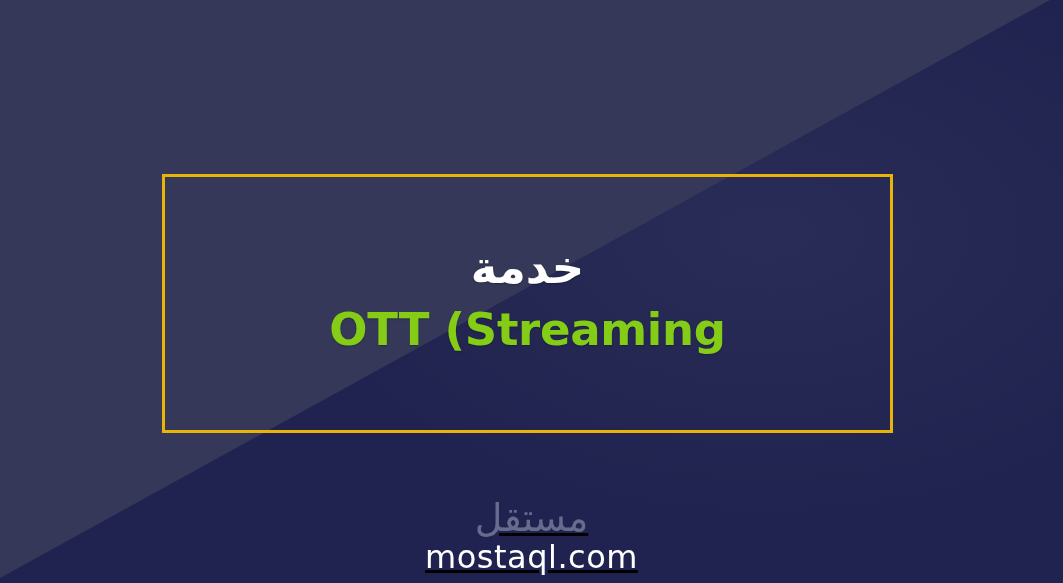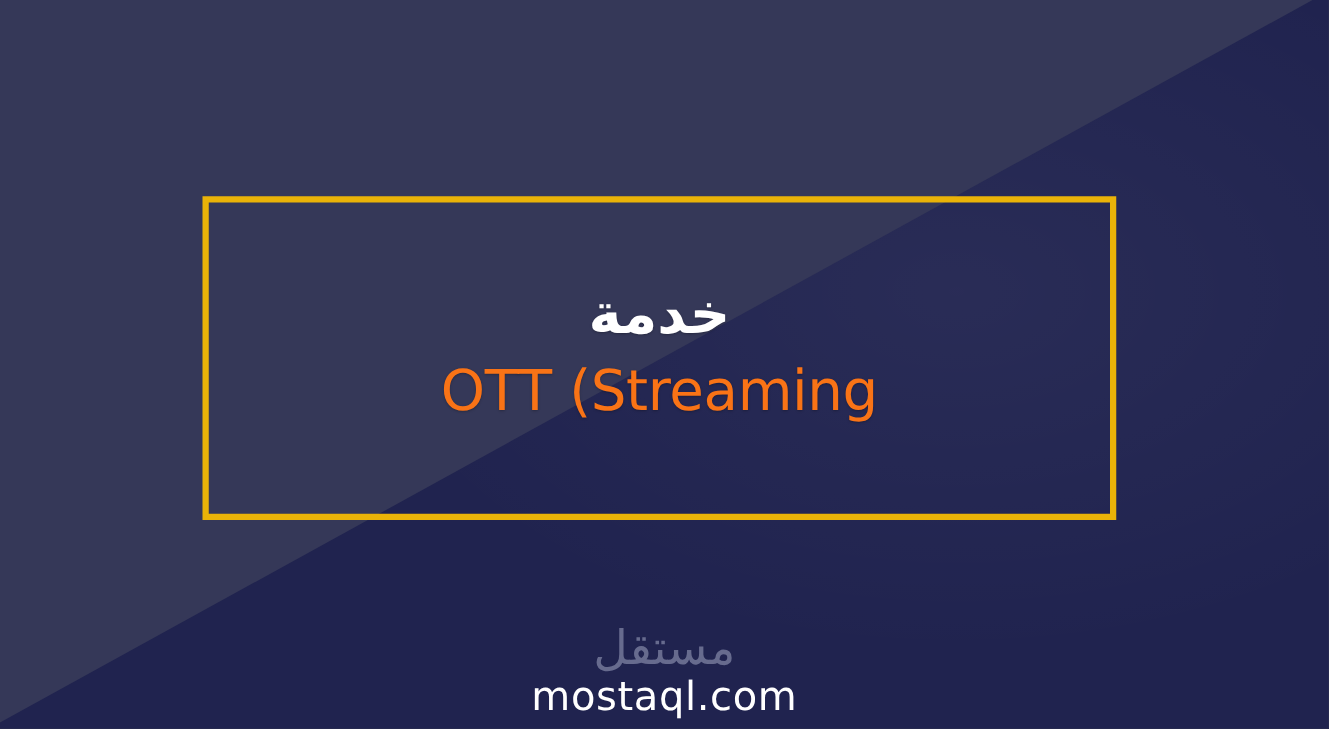--- a/index.html
+++ b/index.html
@@ -39,25 +39,25 @@
                 rgba(255,255,255,0.045) 0%, rgba(255,255,255,0.0) 70%);
     -webkit-clip-path: polygon(1050px 0, 1063px 0, 1063px 583px, 0 583px, 0 578px);
     clip-path: polygon(1050px 0, 1063px 0, 1063px 583px, 0 583px, 0 578px);
     pointer-events: none;
   }
 
   
   .title-frame {
     position: absolute;
     left: 162px;
-    top: 157px;
+    top: 174px;
     width: 731px;
     height: 259px;
     box-sizing: border-box;
-    border: 5px solid #eab308;
+    border: 3px solid #eab308;
     display: flex;
     flex-direction: column;
     align-items: center;
     justify-content: center;
   }
 
   .title-inner {
     position: relative;
     z-index: 2;
     width: 100%;
@@ -71,38 +71,39 @@
     color: #ffffff;
     font-size: 45px;
     font-weight: 700;
     line-height: 1.05;
     letter-spacing: 1px;
     margin-bottom: 10px;
     text-shadow: 0 1px 2px rgba(0,0,0,0.25);
   }
 
   .title-line {
-    color: #f97316;
+    color: #84cc16;
     font-size: 45px;
-    font-weight: 400;
+    font-weight: 700;
     line-height: 1.28;
     letter-spacing: -0.3px;
     text-shadow: 0 1px 2px rgba(0,0,0,0.25);
   }
 
   
   .logo {
     position: absolute;
     left: 0;
     right: 0;
     bottom: 8px;
     display: flex;
     flex-direction: column;
     align-items: center;
     justify-content: center;
+    text-decoration: underline;
   }
 
   .logo-mark {
     direction: rtl;
     unicode-bidi: bidi-override;
     color: #6b6f92;
     font-size: 38px;
     font-weight: 400;
     line-height: 1;
     letter-spacing: 1px;

